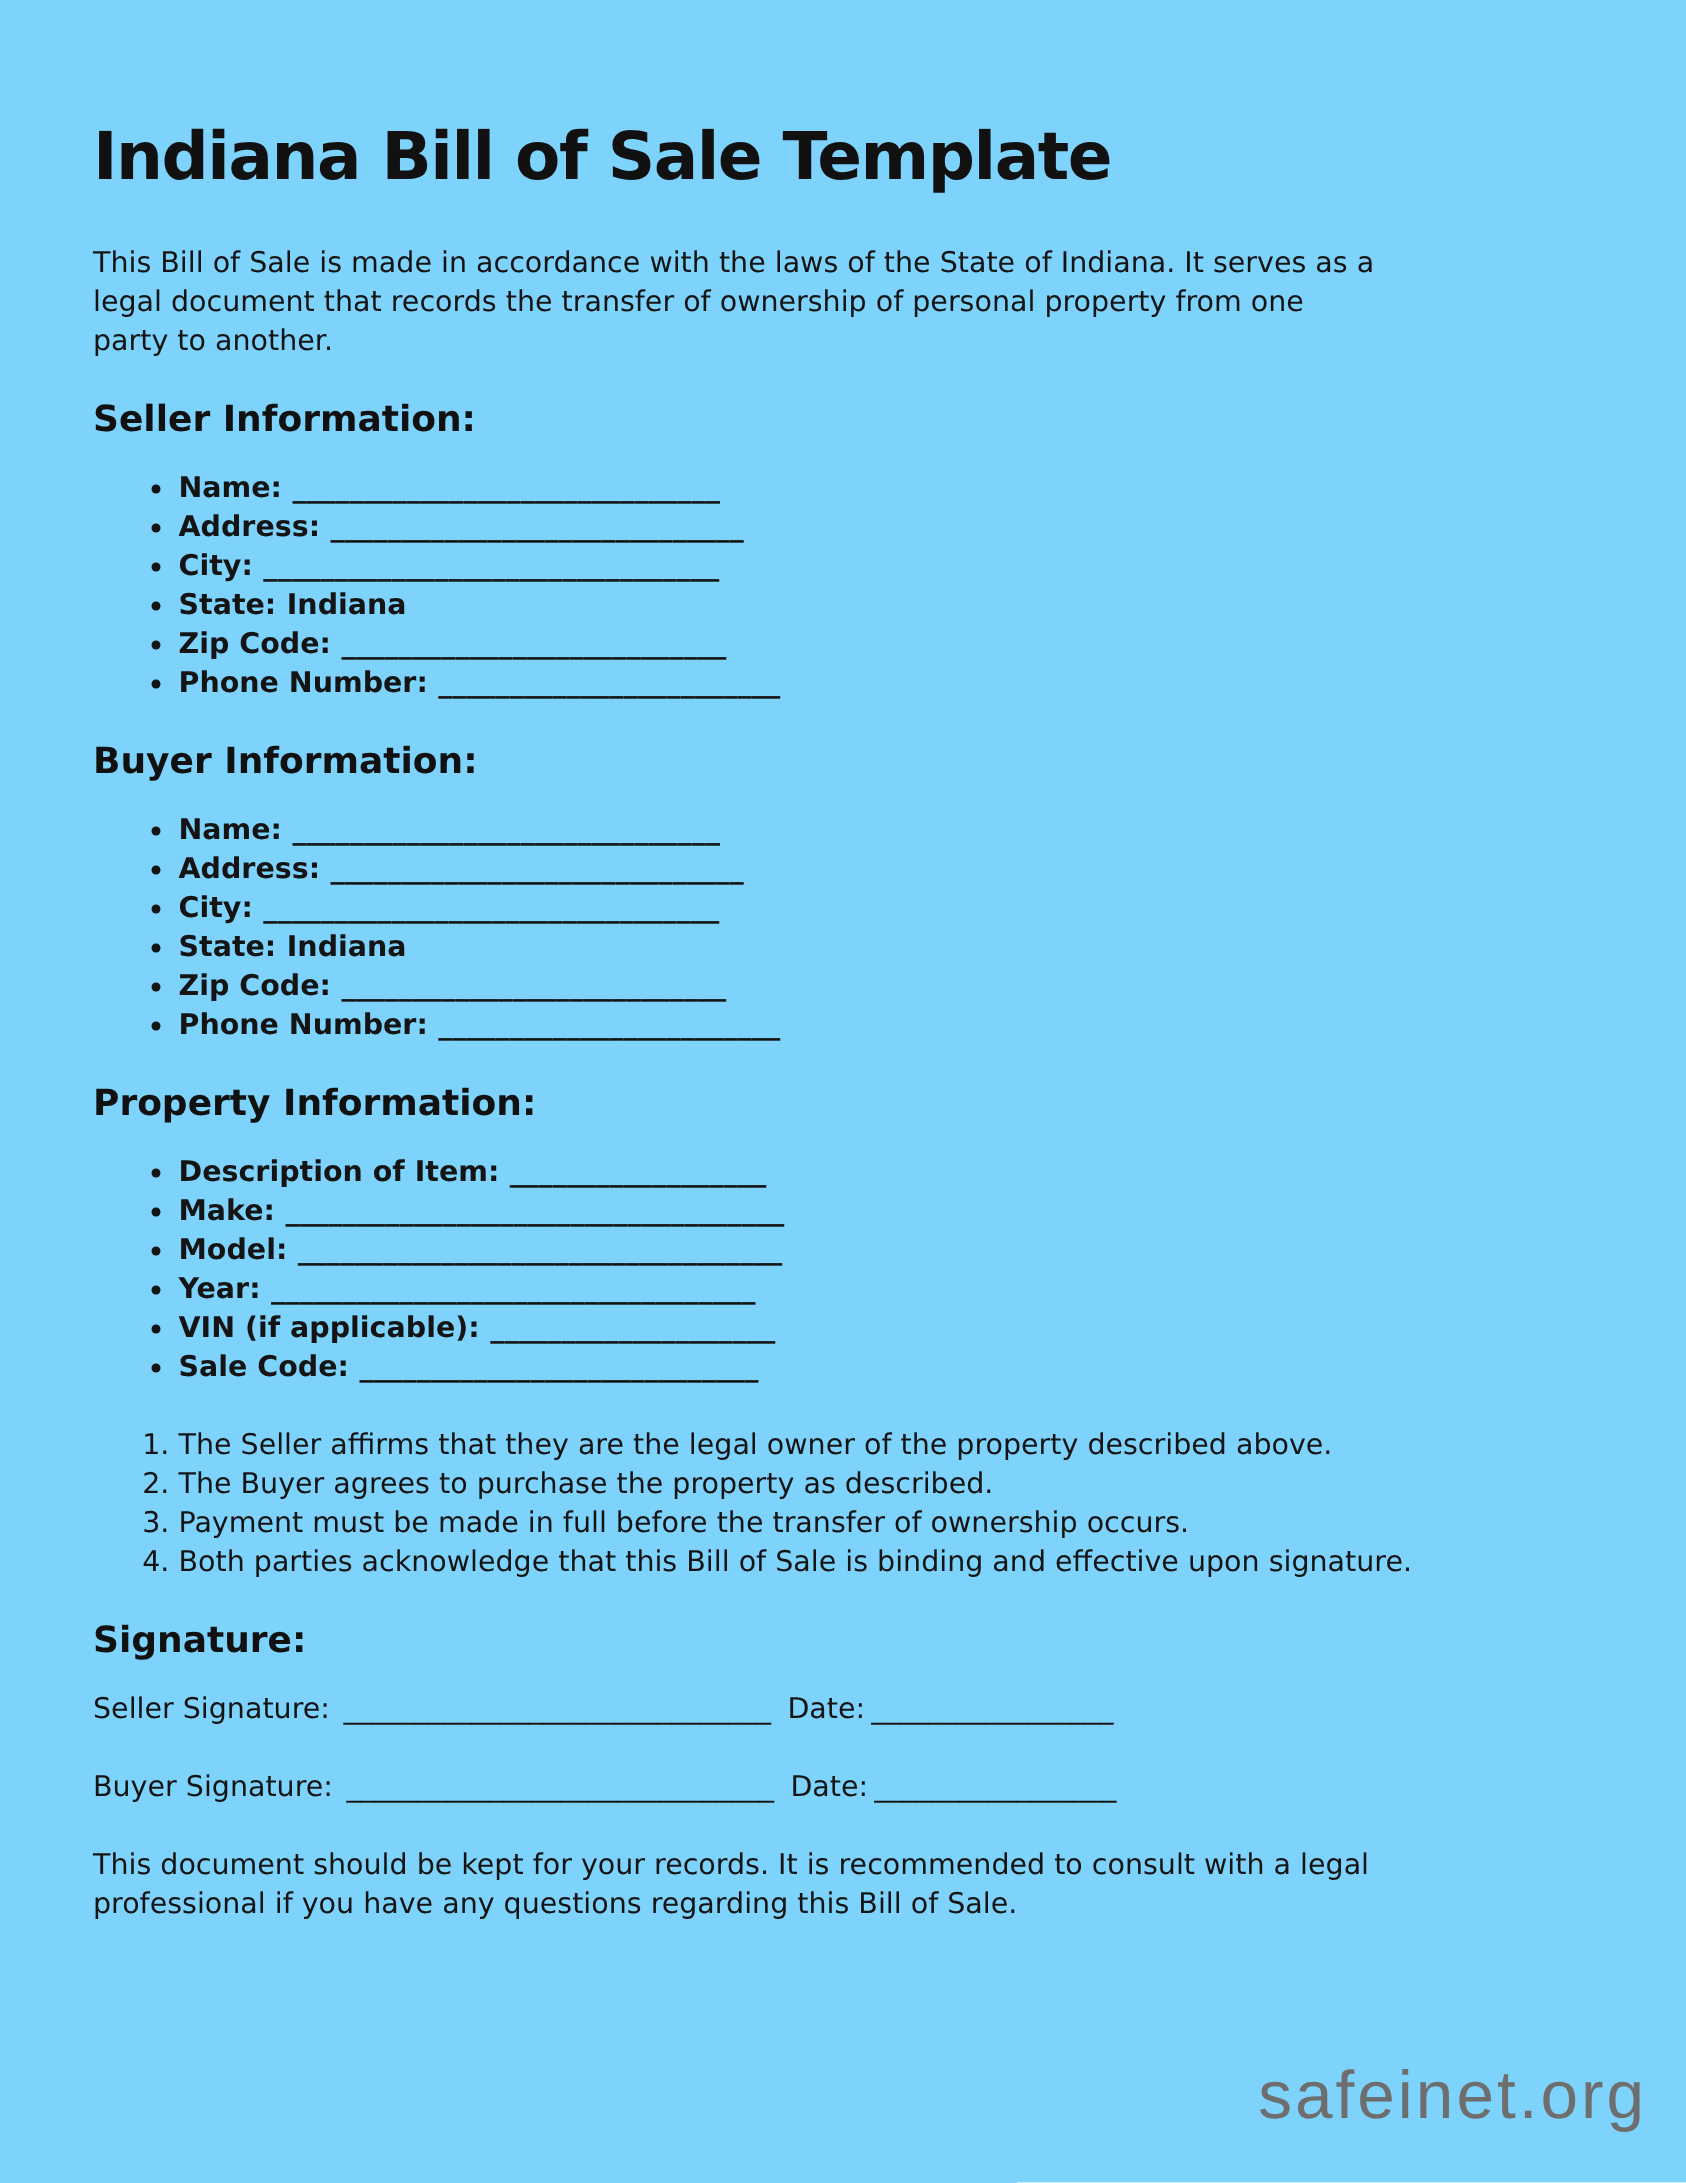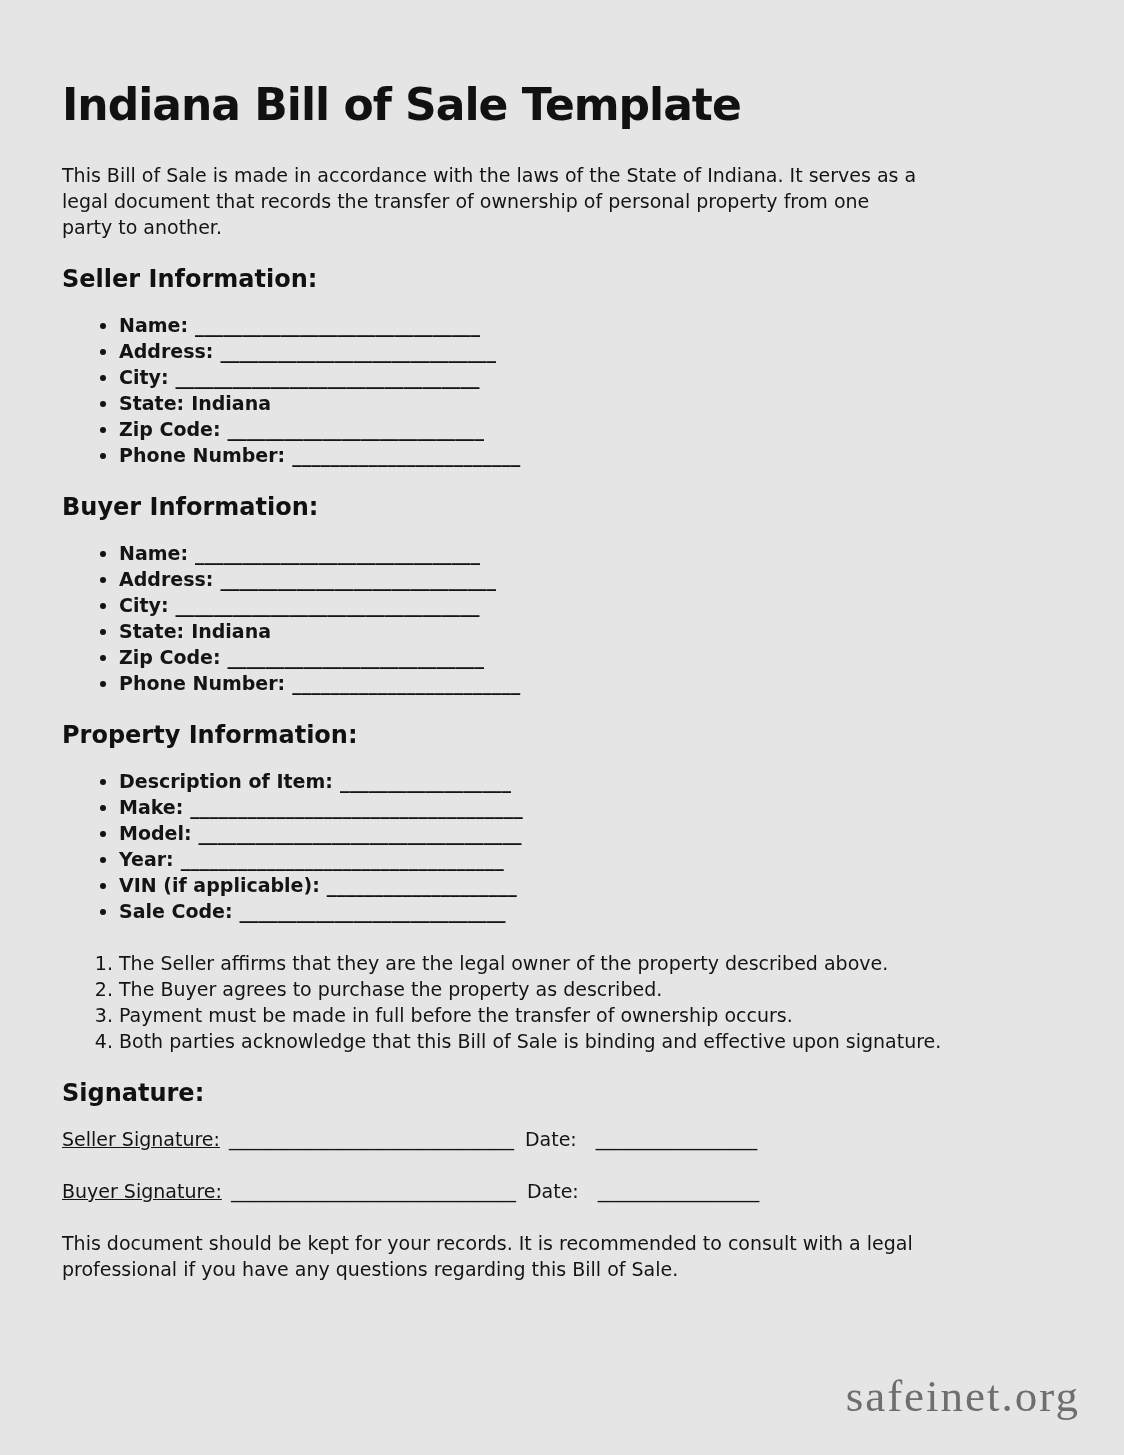--- a/index.html
+++ b/index.html
@@ -2,21 +2,21 @@
 <html><head>
 <meta charset="utf-8">
 <style>
   * { box-sizing: border-box; }
   html, body { margin: 0; padding: 0; background: #ffffff; }
   .page {
     position: relative;
     width: 1124px;
     height: 1455px;
     margin: 0 auto;
-    background: #e5e5e5;
+    background: #7dd3fc;
     color: #141414;
     font-family: "DejaVu Sans", "Liberation Sans", sans-serif;
     font-size: 19px;
     line-height: 26px;
     padding: 82px 64px 0 62px;
     overflow: hidden;
   }
   h1.doc-title {
     font-size: 44px;
     line-height: 46px;
@@ -41,28 +41,28 @@
     font-weight: bold;
   }
   ol.terms {
     margin: 0 0 26px 0;
     padding: 0 0 0 57px;
   }
   li { line-height: 26px; }
   .lbl { margin-right: 7px; white-space: nowrap; }
   .blank { letter-spacing: 0; white-space: nowrap; }
   .sig-row { margin: 0 0 22px 0; }
-  .sig-row .sig-lbl { margin-right: 9px; text-decoration: underline; }
+  .sig-row .sig-lbl { margin-right: 9px; }
   .sig-row .sig-line { margin-right: 11px; }
-  .sig-row .date-lbl { margin-right: 19px; }
+  .sig-row .date-lbl { margin-right: 4px; }
   .watermark {
     position: absolute;
-    right: 44px;
+    right: 26px;
     bottom: 36px;
-    font-family: Liberation Serif, serif;
+    font-family: Liberation Sans, sans-serif;
     font-size: 45px;
     line-height: 45px;
     letter-spacing: 2px;
     color: #6e6e6e;
   }
 </style>
 </head>
 <body>
 
 <div class="page">

